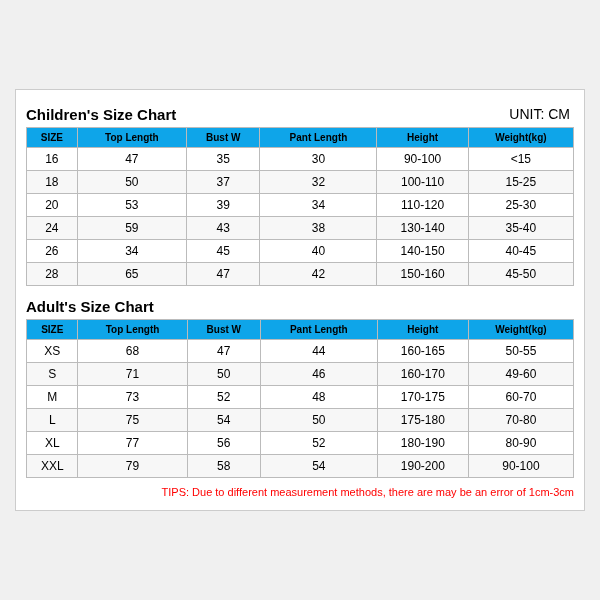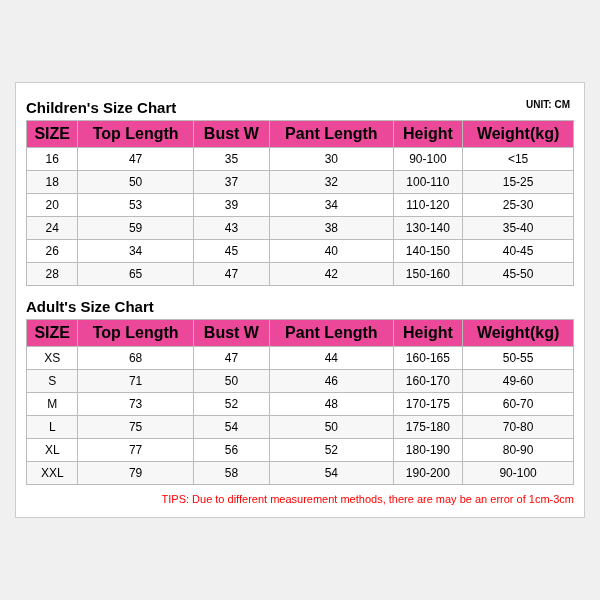--- a/index.html
+++ b/index.html
@@ -22,37 +22,37 @@
       text-align: left;
       font-weight: bold;
       font-size: 15px;
       padding: 6px 0 4px;
       position: relative;
     }
     .unit-label {
       position: absolute;
       right: 4px;
       top: 6px;
-      font-size: 10px;
-      font-weight: bold;
+      font-size: 14px;
+      font-weight: normal;
     }
     table {
       width: 100%;
       border-collapse: collapse;
       font-size: 12px;
     }
     th, td {
       border: 1px solid #bbb;
       text-align: center;
       padding: 4px 2px;
     }
     thead th {
-      background: #ec4899;
+      background: #0ea5e9;
       font-weight: bold;
-      font-size: 16px;
+      font-size: 10px;
     }
     tbody tr:nth-child(even) {
       background: #f7f7f7;
     }
     tbody td:first-child {
       font-weight: normal;
     }
     .tips {
       text-align: right;
       font-size: 11px;

